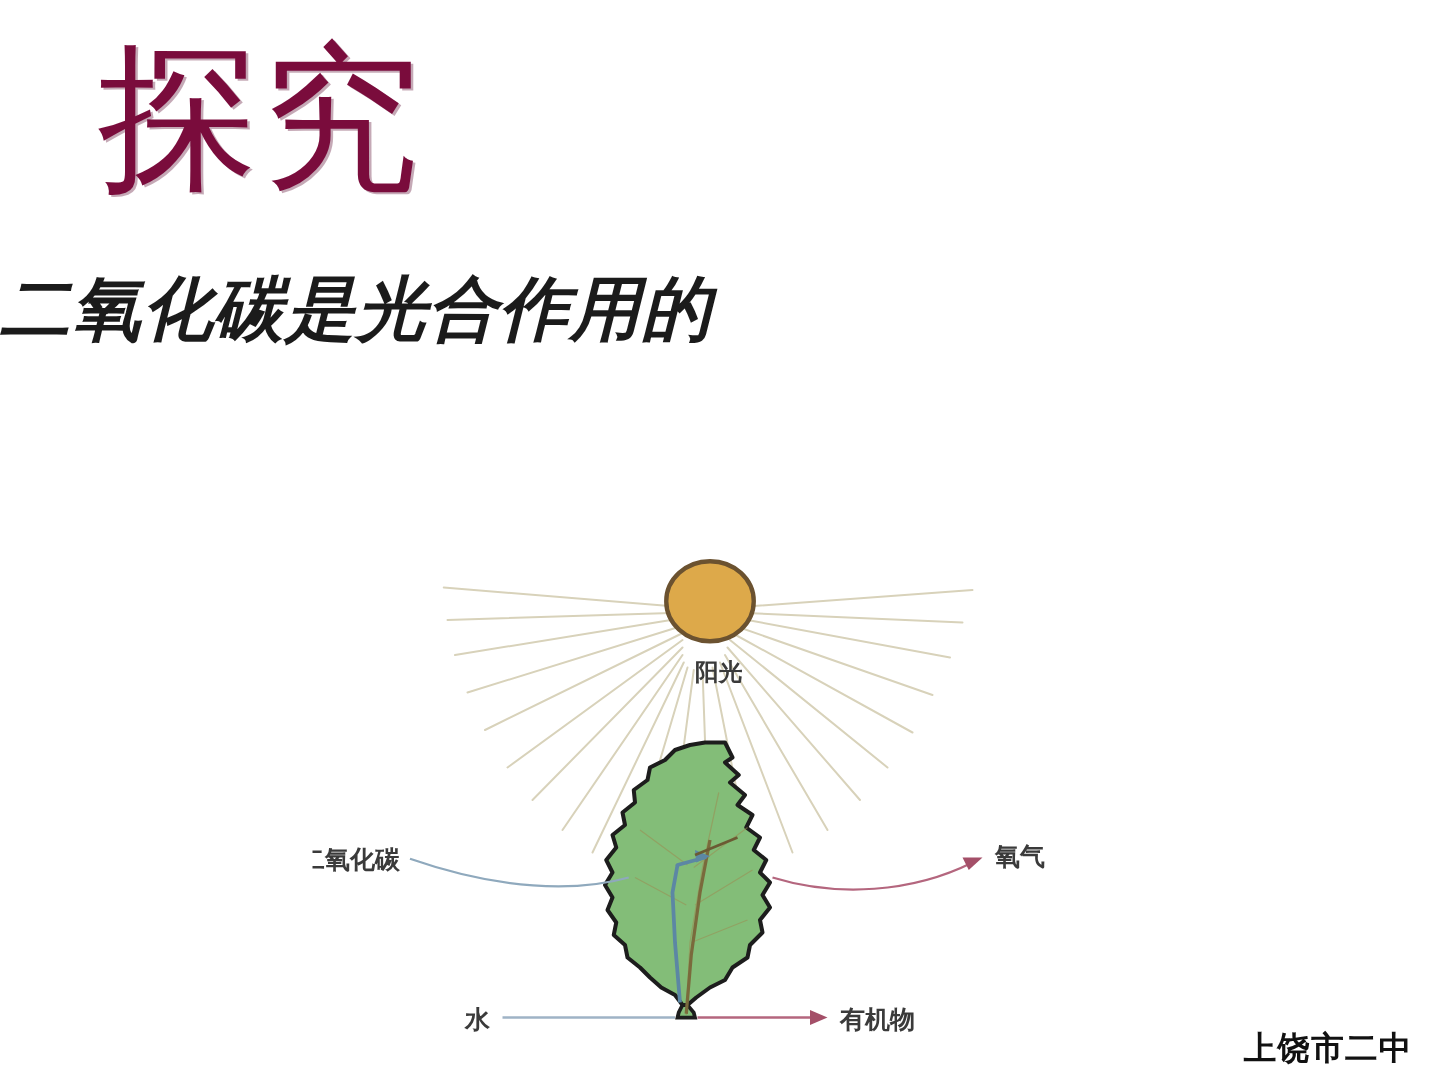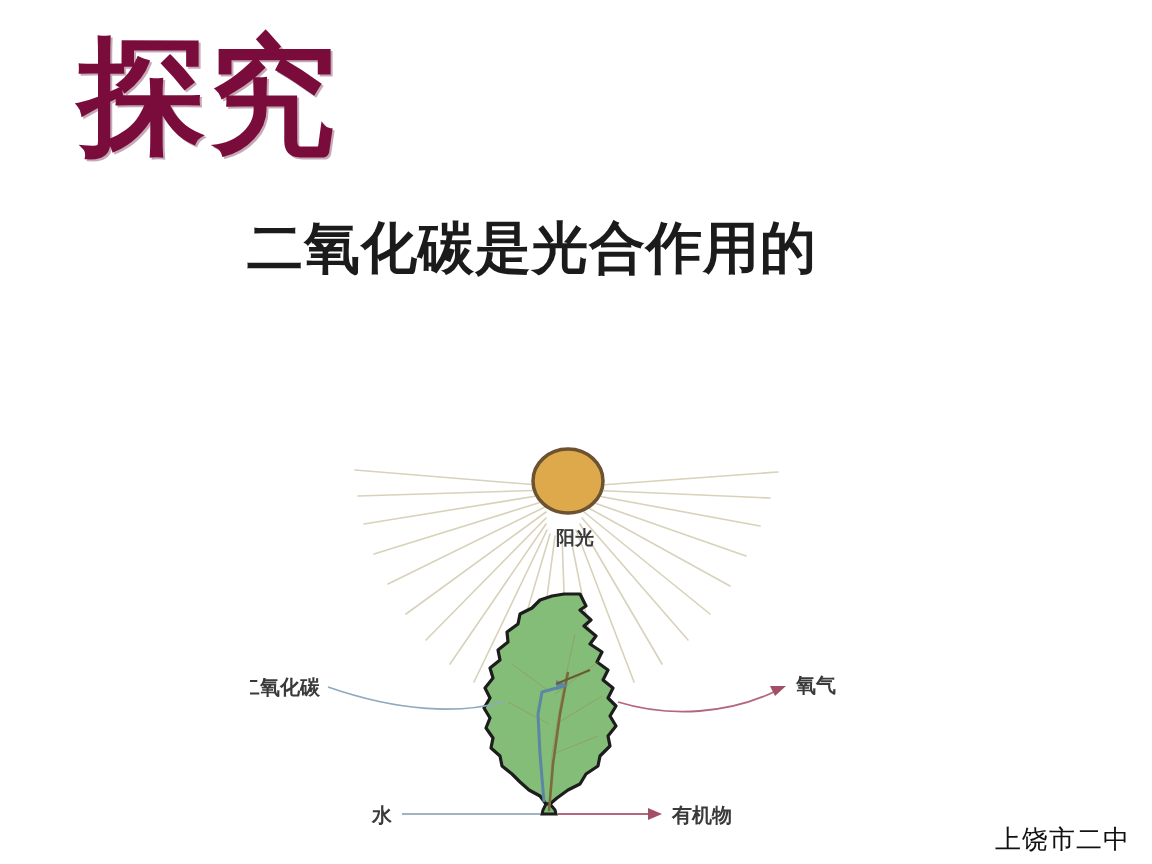--- a/index.html
+++ b/index.html
@@ -15,35 +15,35 @@
     font-family: "DejaVu Sans", "Liberation Sans", sans-serif;
   }
 
   
   #slide-title {
     position: absolute;
     left: 78px;
     top: 28px;
     font-size: 128px;
     line-height: 1.05;
-    font-weight: 700;
+    font-weight: 400;
     letter-spacing: 2px;
     color: #7a0c3c;
     text-shadow: 2px 2px 0 rgba(90,10,45,0.35);
     white-space: nowrap;
     font-family: "DejaVu Serif", "Liberation Serif", serif;
   }
 
   
   #heading-block {
     position: absolute;
     left: 0;
     top: 212px;
     width: 1064px;
-    text-align: center;
+    font-style: italic;
   }
   .heading-line {
     font-size: 56px;
     line-height: 1.28;
     font-weight: 700;
     color: #1b1b1b;
     letter-spacing: 1px;
     font-family: "DejaVu Sans", "Liberation Sans", sans-serif;
   }
 
@@ -71,21 +71,21 @@
   }
 
   
   #footer-credit {
     position: absolute;
     right: 22px;
     bottom: 8px;
     text-align: center;
     font-size: 26px;
     line-height: 1.28;
-    font-weight: 400;
+    font-weight: 700;
     color: #111111;
     letter-spacing: 1px;
     font-family: "DejaVu Sans", "Liberation Sans", sans-serif;
   }
 </style>
 </head>
 <body>
 
 <div id="slide-title">探究</div>
 

